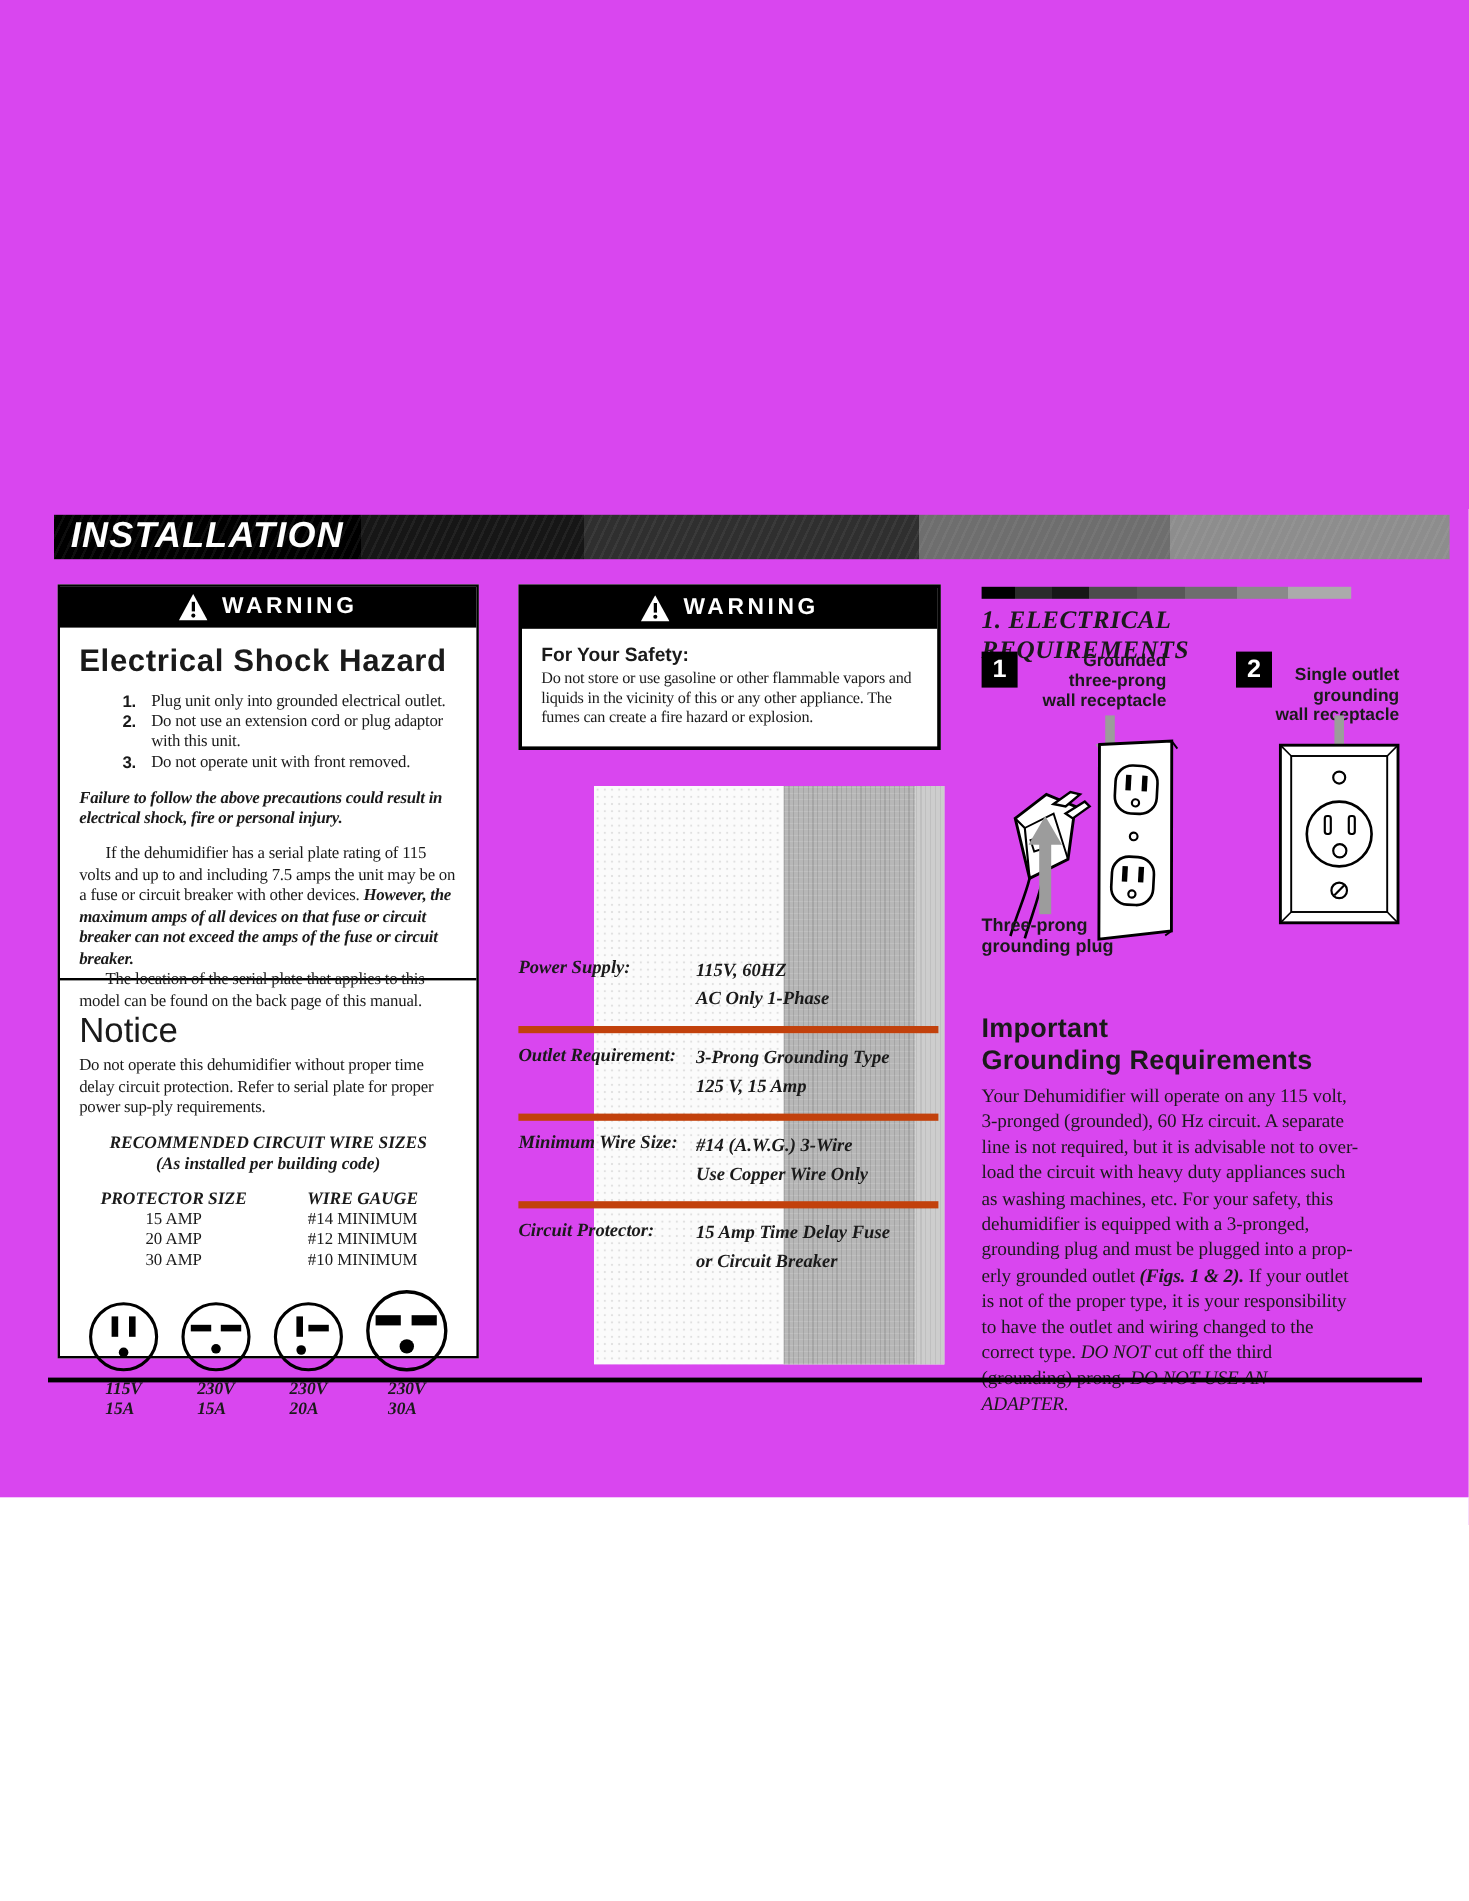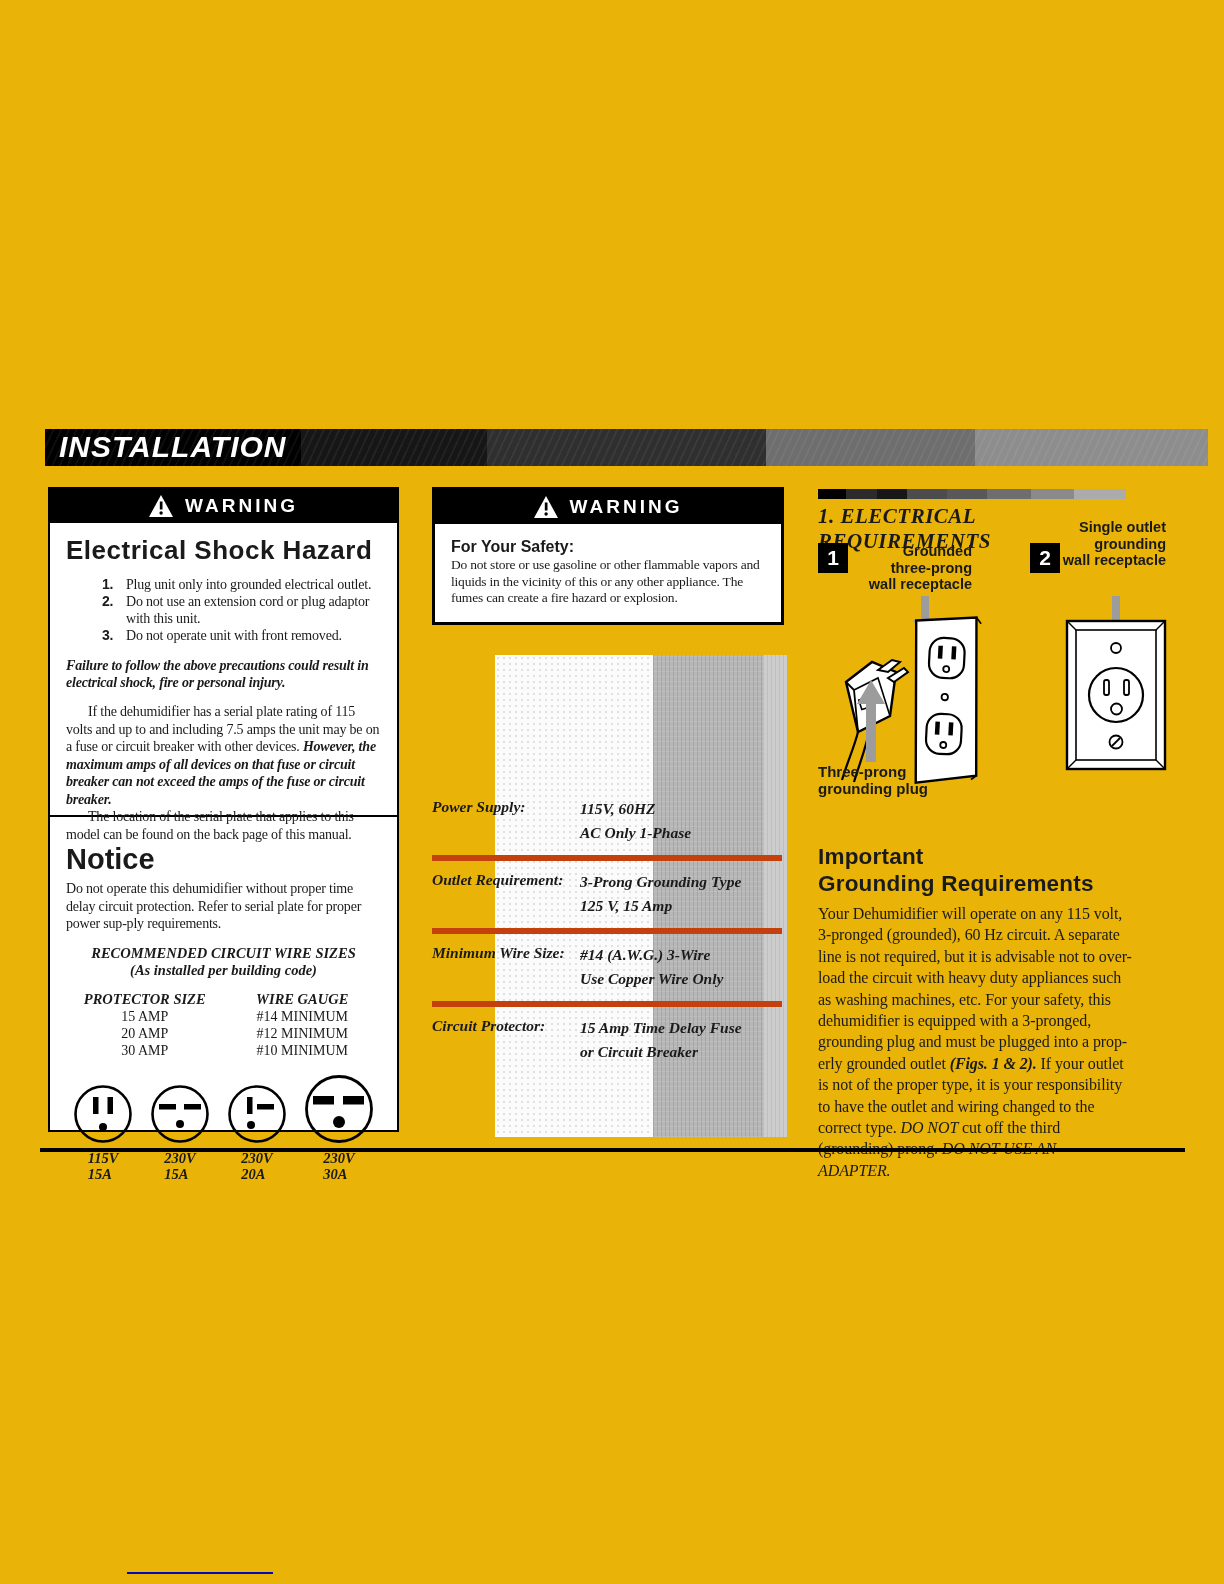--- a/index.html
+++ b/index.html
@@ -1,16 +1,16 @@
 <!DOCTYPE html>
 <html><head>
 <meta charset="utf-8">
 <style>
   html,body{margin:0;padding:0;background:#fff;}
-  .page{position:relative;width:1224px;height:1584px;background:#eab308;overflow:hidden;
+  .page{position:relative;width:1224px;height:1248px;background:#d946ef;overflow:hidden;
         font-family:"Liberation Serif", serif;color:#1a1a1a;}
 
   
   .banner{position:absolute;left:45px;top:429px;width:1163px;height:37px;
     background:linear-gradient(90deg,#000 0%,#000 22%,#161616 22%,#161616 38%,
       #2f2f2f 38%,#2f2f2f 62%,#6e6e6e 62%,#6e6e6e 80%,#8d8d8d 80%,#8d8d8d 100%);}
   .banner::after{content:"";position:absolute;inset:0;
     background:repeating-linear-gradient(115deg,rgba(255,255,255,.05) 0 2px,transparent 2px 7px);}
   .banner-title{position:absolute;left:14px;top:1px;font-family:"Liberation Sans",sans-serif;
     font-style:italic;font-weight:bold;font-size:30px;color:#fff;letter-spacing:1px;z-index:2;}
@@ -32,21 +32,21 @@
     letter-spacing:.5px;margin:8px 0 10px 0;}
   .num-list{margin-left:36px;}
   .num-row{display:flex;font-size:14px;line-height:17px;letter-spacing:-0.2px;}
   .num-row .n{font-family:"Liberation Sans",sans-serif;font-weight:bold;width:24px;flex:0 0 24px;}
   .caution{font-weight:bold;font-style:italic;font-size:14px;line-height:17px;
     letter-spacing:-0.2px;margin-top:13px;}
   .bodypara{font-size:14px;line-height:17.5px;letter-spacing:-0.2px;margin-top:12px;text-indent:22px;}
   .bodypara .bi{font-weight:bold;font-style:italic;}
   .bodypara2{font-size:14px;line-height:17.5px;letter-spacing:-0.2px;text-indent:22px;}
 
-  .notice-title{font-family:"Liberation Sans",sans-serif;font-weight:bold;font-size:29px;margin:0 0 4px 0;}
+  .notice-title{font-family:"Liberation Sans",sans-serif;font-weight:normal;font-size:29px;margin:0 0 4px 0;}
   .notice-body{font-size:14px;line-height:17.5px;letter-spacing:-0.2px;}
   .wires-title{font-weight:bold;font-style:italic;font-size:14.5px;text-align:center;margin-top:12px;line-height:17px;}
   .wires-sub{font-weight:bold;font-style:italic;font-size:14.5px;text-align:center;line-height:17px;}
   .wires-cols{display:flex;margin-top:12px;}
   .wires-col{width:50%;text-align:center;}
   .wires-col .hd{font-weight:bold;font-style:italic;font-size:14.5px;}
   .wires-col .cell{font-size:14px;line-height:17px;}
 
   .recp-row{display:flex;justify-content:space-between;align-items:flex-end;margin-top:14px;padding:0 6px;font-family:Liberation Serif, serif;}
   .recp{display:flex;flex-direction:column;align-items:center;}
@@ -266,21 +266,21 @@
   </div>
 
   <div class="minibar"></div>
   <div class="elec-heading">1. ELECTRICAL REQUIREMENTS</div>
 
   <div class="numbox" style="left:818px;top:543px;">1</div>
   <div class="fig-label" style="left:850px;top:543px;width:122px;">Grounded
 three-prong
 wall receptacle</div>
   <div class="numbox" style="left:1030px;top:543px;">2</div>
-  <div class="fig-label" style="left:1058px;top:519px;width:108px;">Single outlet
+  <div class="fig-label" style="left:1058px;top:555px;width:108px;">Single outlet
 grounding
 wall receptacle</div>
 
   <svg class="arrow" style="left:913px;top:596px;" width="24" height="44" viewBox="0 0 24 44">
     <rect x="8" y="0" width="8" height="26" fill="#9c9c9c"></rect>
     <polygon points="0,24 24,24 12,44" fill="#9c9c9c"></polygon>
   </svg>
 
   <svg class="arrow" style="left:1104px;top:596px;" width="24" height="44" viewBox="0 0 24 44">
     <rect x="8" y="0" width="8" height="26" fill="#9c9c9c"></rect>

